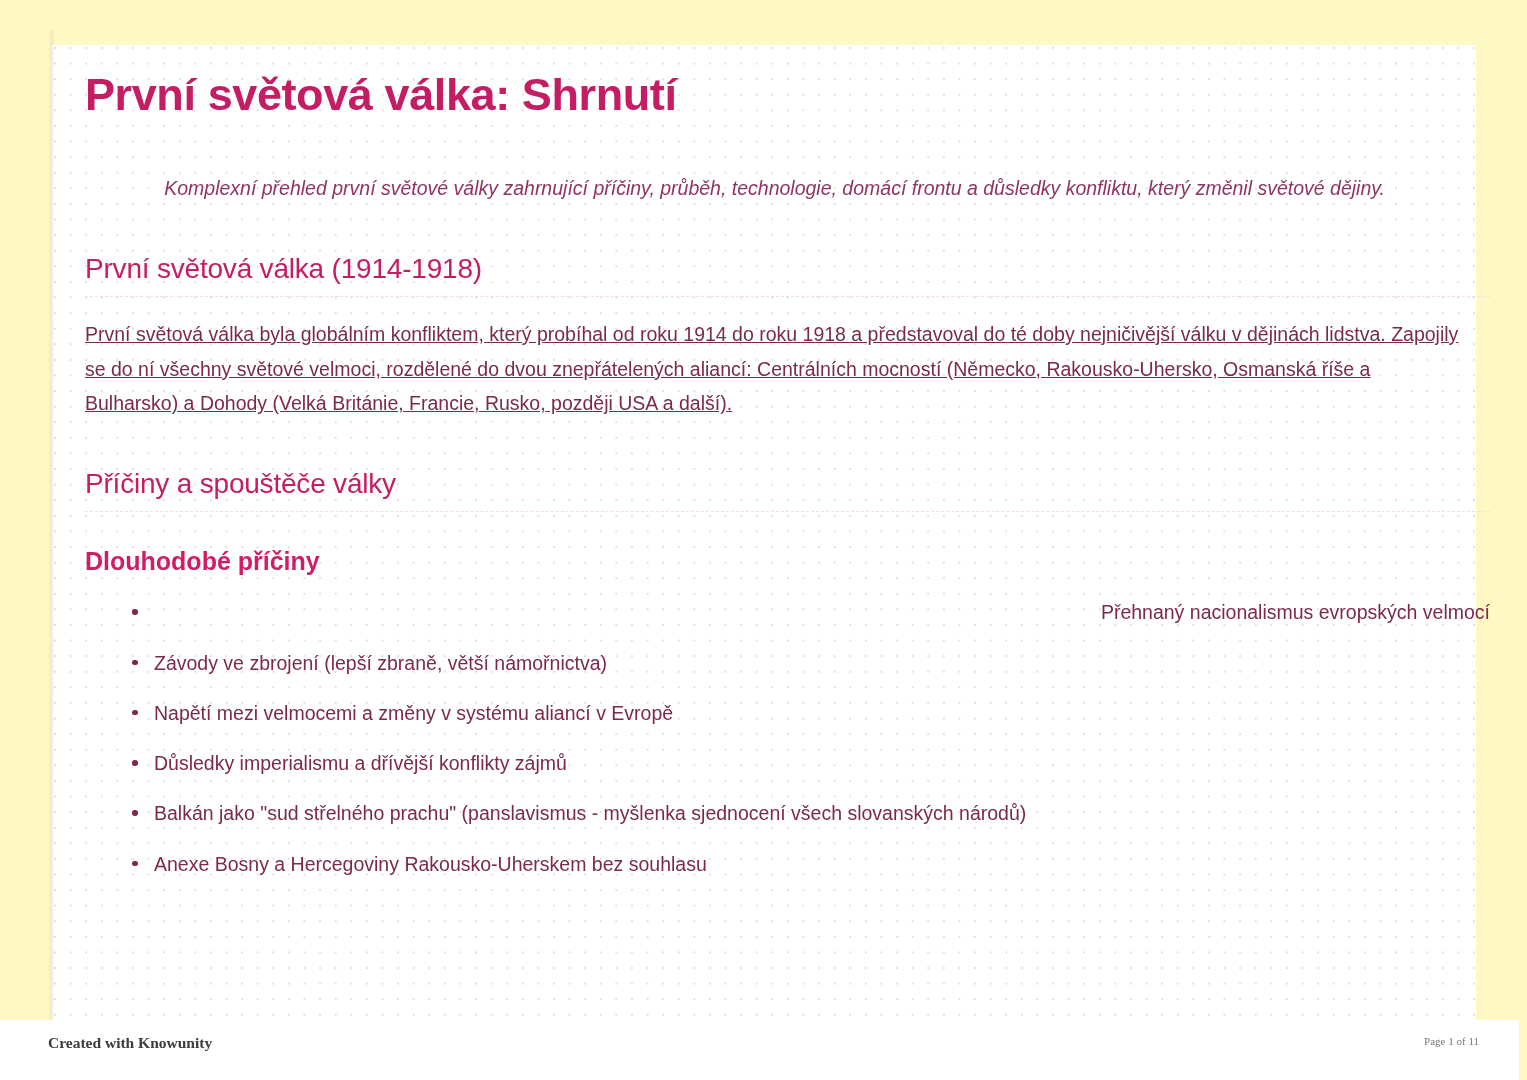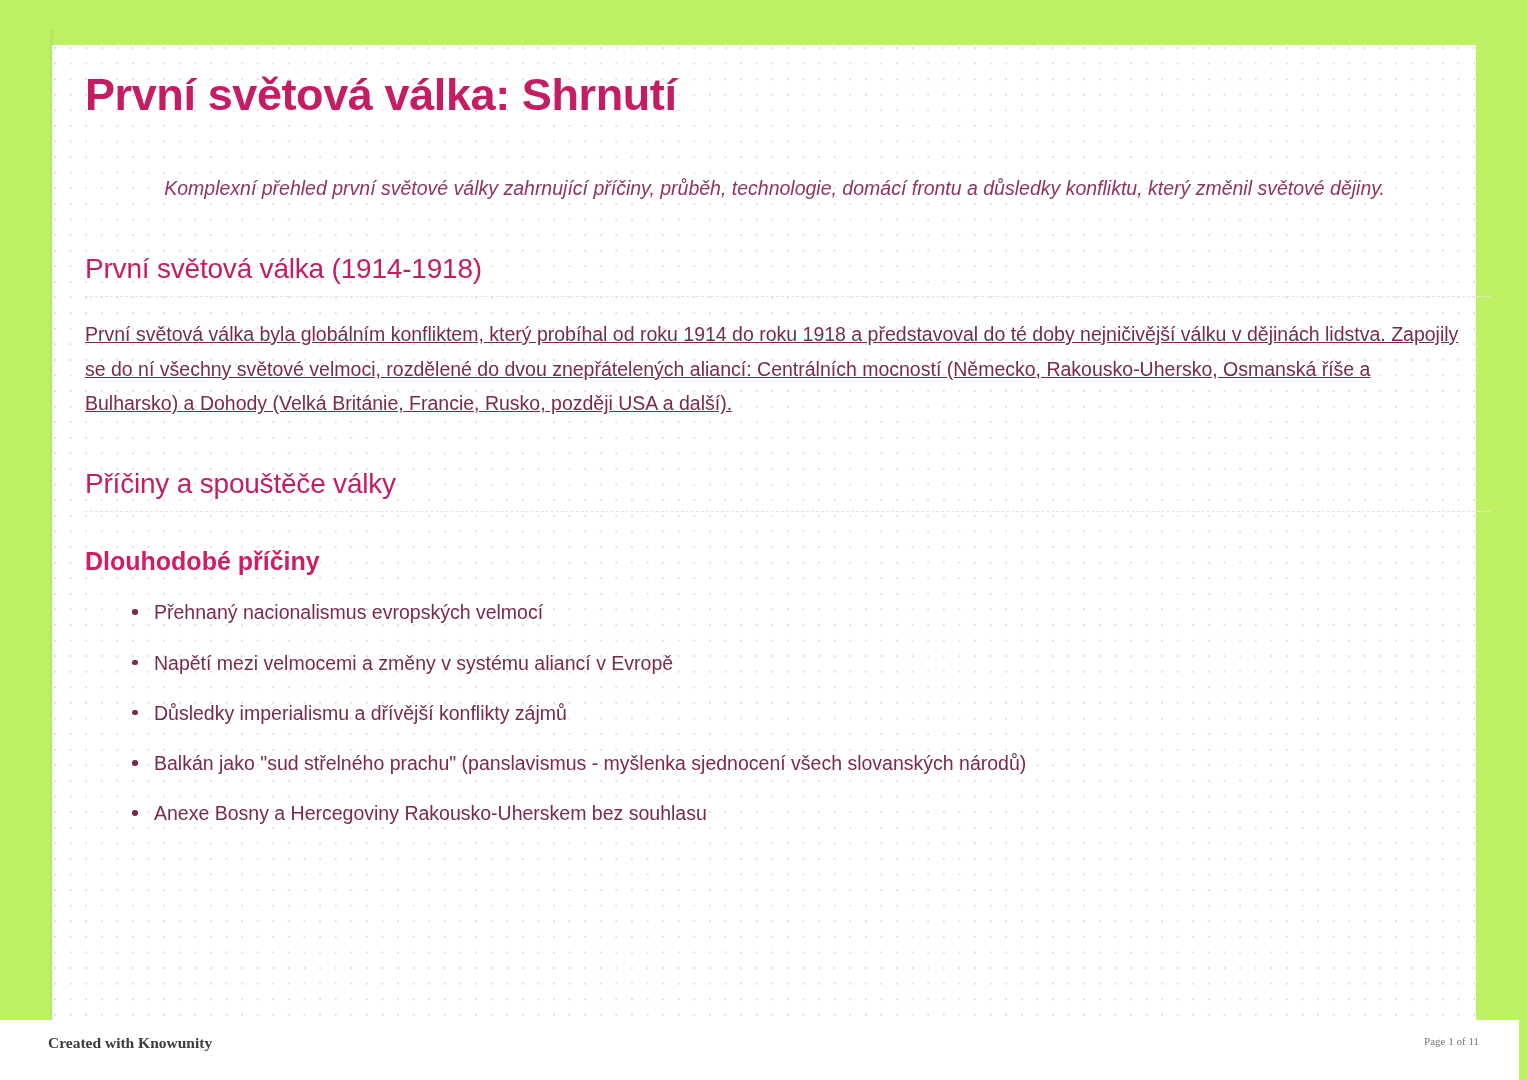--- a/index.html
+++ b/index.html
@@ -12,21 +12,21 @@
     background: #ffffff;
     font-family: "Liberation Sans", sans-serif;
     overflow: hidden;
     position: relative;
   }
 
   
   .page {
     position: absolute;
     inset: 0;
-    background: #bef264;
+    background: #fef9c3;
   }
 
   
   .dot-field {
     position: absolute;
     left: 52px;
     top: 45px;
     width: 1424px;
     height: 975px;
     background-color: #ffffff;
@@ -113,21 +113,21 @@
     padding: 14px 0 0 45px;
   }
   .bullets li {
     position: relative;
     padding-left: 24px;
     margin-top: 21px;
     font-size: 19.5px;
     line-height: 1.5;
     color: #7B2A4C;
   }
-  .bullets li:first-child { margin-top: 8px; }
+  .bullets li:first-child { margin-top: 8px; text-align: right; }
   .bullets li .bullet-dot {
     position: absolute;
     left: 2px;
     top: 11px;
     width: 5.5px;
     height: 5.5px;
     border-radius: 50%;
     background: #7B2A4C;
   }
 
@@ -182,20 +182,24 @@
 
       <h3 class="sub-heading">Dlouhodobé příčiny</h3>
 
       <ul class="bullets">
         <li>
           <span class="bullet-dot"></span>
           <span>Přehnaný nacionalismus evropských velmocí</span>
         </li>
         <li>
           <span class="bullet-dot"></span>
+          <span>Závody ve zbrojení (lepší zbraně, větší námořnictva)</span>
+        </li>
+        <li>
+          <span class="bullet-dot"></span>
           <span>Napětí mezi velmocemi a změny v systému aliancí v Evropě</span>
         </li>
         <li>
           <span class="bullet-dot"></span>
           <span>Důsledky imperialismu a dřívější konflikty zájmů</span>
         </li>
         <li>
           <span class="bullet-dot"></span>
           <span>Balkán jako "sud střelného prachu" (panslavismus - myšlenka sjednocení všech slovanských národů)</span>
         </li>

